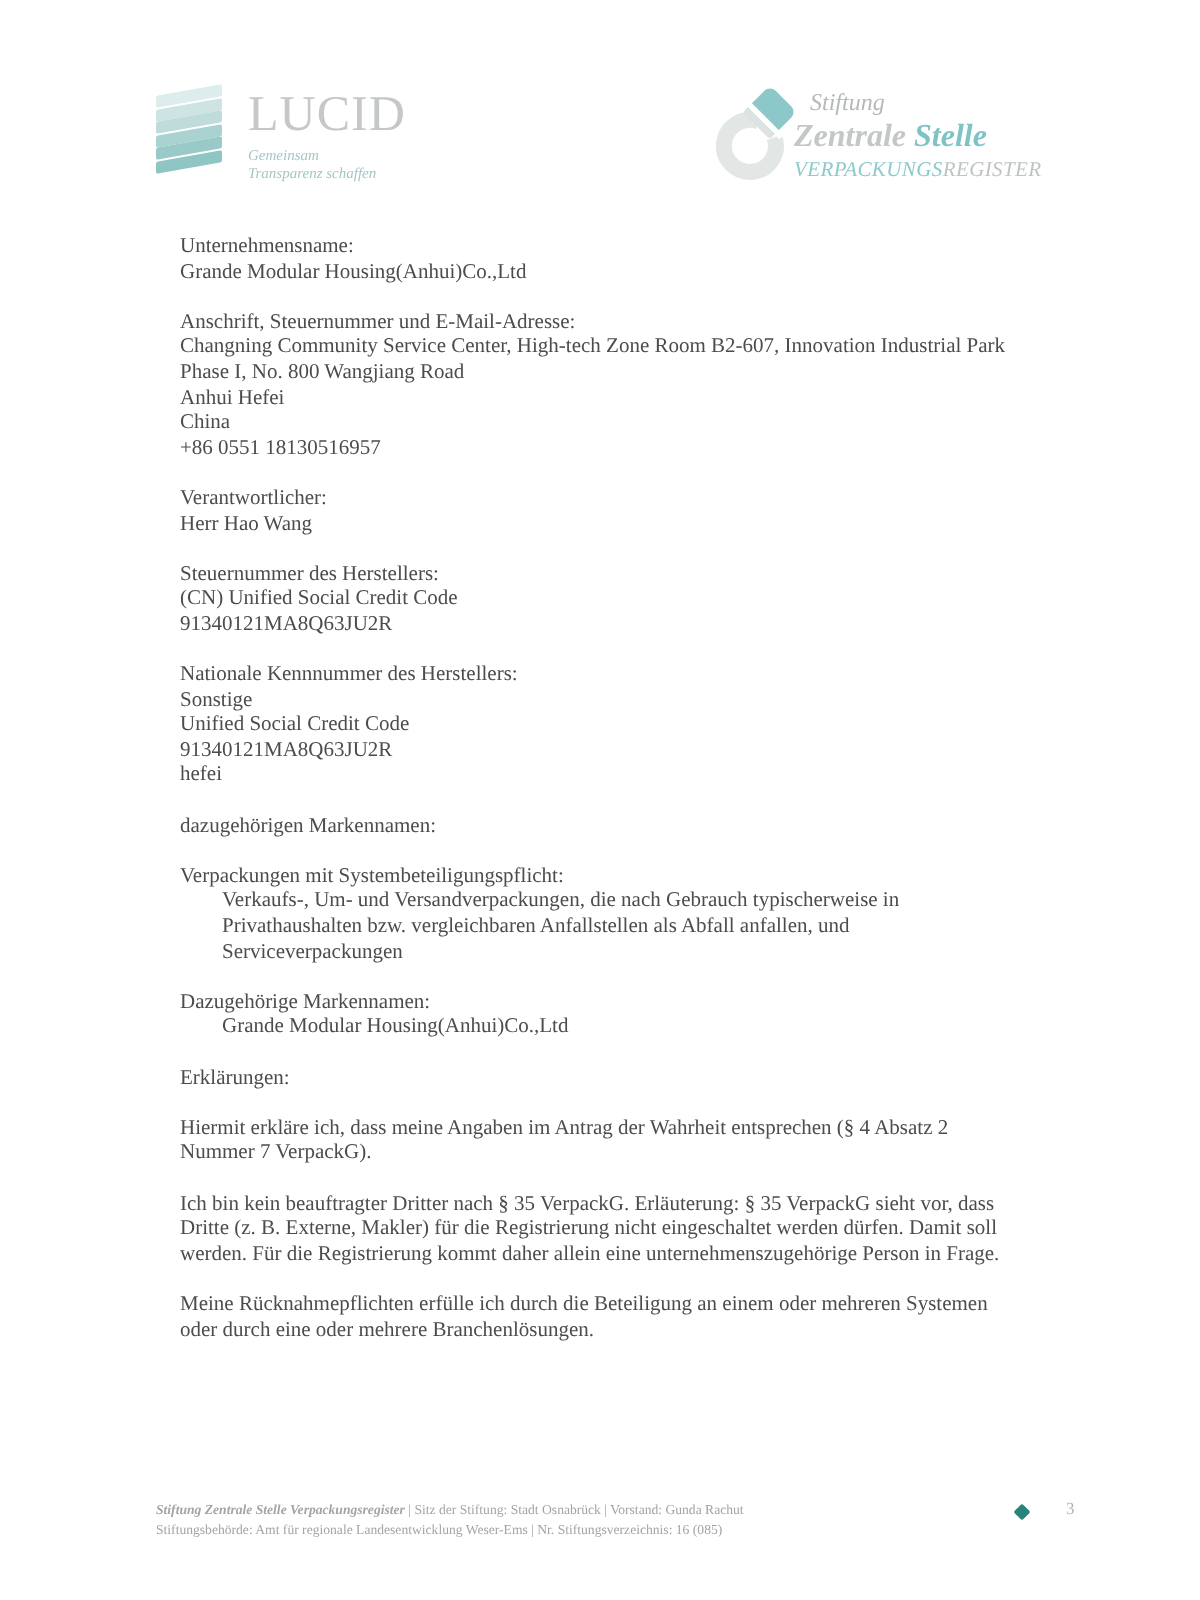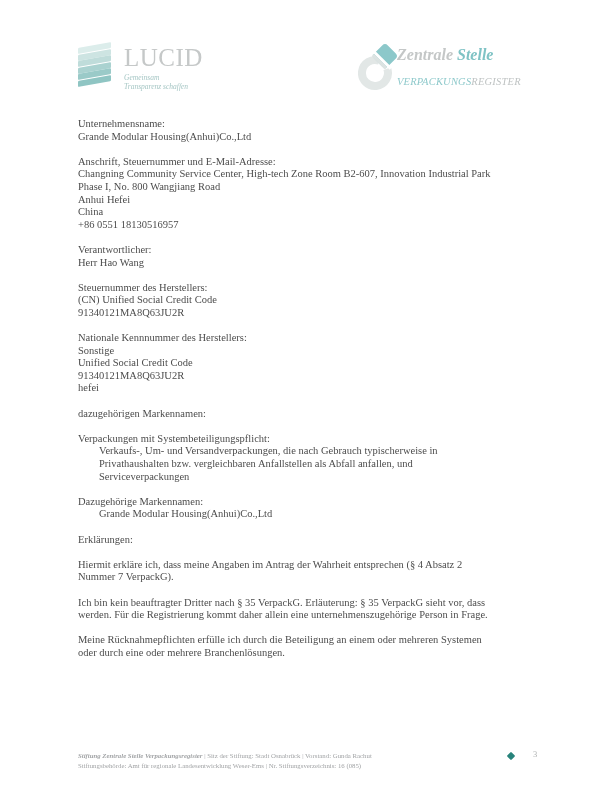--- a/index.html
+++ b/index.html
@@ -23,27 +23,27 @@
   .lucid-tagline { font-size:7.5px; font-style:italic; color:#a5c6c4; line-height:9px; margin-top:3px; }
 
   
   .zsvr { position:absolute; left:358px; top:42px; display:flex; }
   .zsvr-icon { width:46px; height:52px; margin-right:-7px; flex:0 0 auto; }
   .zsvr-text { padding-top:2px; }
   .zsvr-stiftung { font-size:12px; font-style:italic; color:#b5b9b9; padding-left:8px; line-height:14px; }
   .zsvr-main { font-size:16px; font-weight:bold; font-style:italic; line-height:21px; }
   .zsvr-zentrale { color:#c4c7c7; }
   .zsvr-stelle { color:#7fc3c5; }
-  .zsvr-sub { font-size:10.5px; font-style:italic; letter-spacing:0.2px; line-height:13px;margin-top:10px; }
+  .zsvr-sub { font-size:10.5px; font-style:italic; letter-spacing:0.2px; line-height:13px; }
   .zsvr-verpackungs { color:#8ec9cb; }
   .zsvr-register { color:#bfc3c3; }
 
   
   .content { position:absolute; left:78px; top:118px; width:490px; font-size:10.5px; line-height:12.6px; color:#4c4c4c; }
-  .sec { margin-bottom:12.6px; }
+  .sec { margin-bottom:12.6px;margin-left:12px; }
   .sec div { white-space:nowrap; }
   .indent { padding-left:21px; }
   .gap-before { margin-top:12.6px; }
 
   
   .footer { position:absolute; left:78px; top:751px; width:400px; font-size:6.8px; line-height:9.5px; color:#a2a4a6; }
   .footer-bold { font-weight:bold; font-style:italic; }
   .footer-mark { position:absolute; left:508px; top:753px; width:6px; height:6px; background:#27837b; transform:rotate(45deg); border-radius:1px; }
   .page-num { position:absolute; left:533px; top:749px; font-size:8.5px; color:#b0b3b3; }
 </style>
@@ -73,20 +73,21 @@
   <div class="zsvr">
     <svg class="zsvr-icon" viewBox="0 0 46 52" xmlns="http://www.w3.org/2000/svg">
       <path d="M 29.2 26.6 A 13 13 0 1 1 21.5 18.8" stroke="#e2e7e6" stroke-width="8" fill="none"></path>
       <g transform="rotate(45 27 14)">
         <rect x="17.5" y="4.5" width="19" height="19" rx="4" fill="#8cc8ca"></rect>
         <rect x="14" y="17.3" width="26" height="3" fill="#ffffff"></rect>
         <rect x="17.5" y="20.3" width="19" height="3.4" rx="1.6" fill="#dce3e2"></rect>
       </g>
     </svg>
     <div class="zsvr-text">
+      <div class="zsvr-stiftung">Stiftung</div>
       <div class="zsvr-main"><span class="zsvr-zentrale">Zentrale </span><span class="zsvr-stelle">Stelle</span></div>
       <div class="zsvr-sub"><span class="zsvr-verpackungs">VERPACKUNGS</span><span class="zsvr-register">REGISTER</span></div>
     </div>
   </div>
 
   <div class="content">
 
     <div class="sec">
       <div>Unternehmensname:</div>
       <div>Grande Modular Housing(Anhui)Co.,Ltd</div>
@@ -140,20 +141,21 @@
       <div>Erklärungen:</div>
     </div>
 
     <div class="sec">
       <div>Hiermit erkläre ich, dass meine Angaben im Antrag der Wahrheit entsprechen (§ 4 Absatz 2</div>
       <div>Nummer 7 VerpackG).</div>
     </div>
 
     <div class="sec">
       <div>Ich bin kein beauftragter Dritter nach § 35 VerpackG. Erläuterung: § 35 VerpackG sieht vor, dass</div>
+      <div>Dritte (z. B. Externe, Makler) für die Registrierung nicht eingeschaltet werden dürfen. Damit soll</div>
       <div>werden. Für die Registrierung kommt daher allein eine unternehmenszugehörige Person in Frage.</div>
     </div>
 
     <div class="sec">
       <div>Meine Rücknahmepflichten erfülle ich durch die Beteiligung an einem oder mehreren Systemen</div>
       <div>oder durch eine oder mehrere Branchenlösungen.</div>
     </div>
 
   </div>
 

